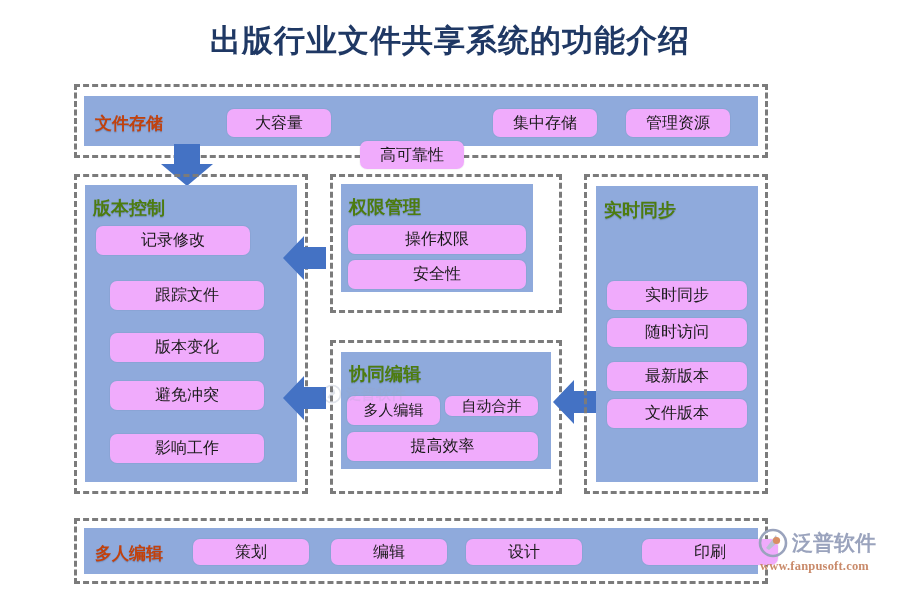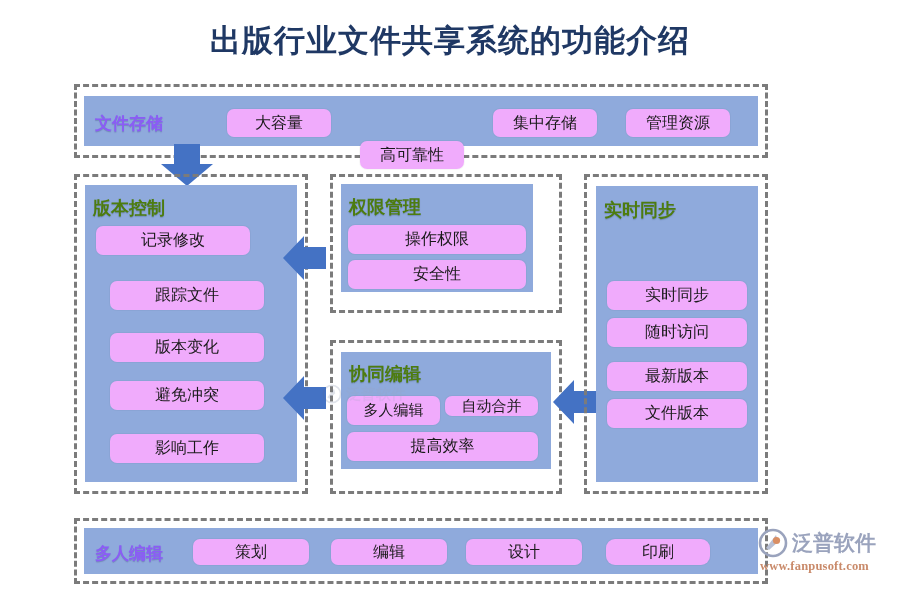--- a/index.html
+++ b/index.html
@@ -78,21 +78,21 @@
 
   
   .arrow {
     position: absolute;
   }
   .arrow svg { display: block; }
 
   
   .band-title {
     position: absolute;
-    color: #8b5cf6;
+    color: #c2410c;
     font-weight: bold;
     font-size: 17px;
     text-shadow: 0 1px 1px rgba(60,80,120,.35);
     white-space: nowrap;
   }
 
   
   .watermark {
     position: absolute;
     left: 758px;
@@ -222,21 +222,21 @@
 
   <div class="dash-frame" style="left:74px; top:518px; width:694px; height:66px;"></div>
 
   <div class="panel" style="left:84px; top:528px; width:674px; height:46px;">
   </div>
   <div class="band-title" style="left:95px; top:542px;">多人编辑</div>
 
   <div class="chip" style="left:193px; top:539px; width:116px; height:26px;">策划</div>
   <div class="chip" style="left:331px; top:539px; width:116px; height:26px;">编辑</div>
   <div class="chip" style="left:466px; top:539px; width:116px; height:26px;">设计</div>
-  <div class="chip" style="left:606px; top:539px; width:104px; height:26px;border-radius:9px;">印刷</div>
+  <div class="chip" style="left:642px; top:539px; width:136px; height:26px;">印刷</div>
 
   <div class="watermark">
     <div class="wm-row">
       <div class="wm-mark">
         <svg width="30" height="30" viewBox="0 0 30 30">
           <path d="M15 2 A13 13 0 1 0 15 28 A13 13 0 1 0 15 2 Z" fill="none" stroke="#9aa3bd" stroke-width="2.6"></path>
           <path d="M8 20 L18 7 L20 14 L11 22 Z" fill="#b9c0d4"></path>
           <circle cx="18.5" cy="12.5" r="3.6" fill="#d98e63"></circle>
         </svg>
       </div>

